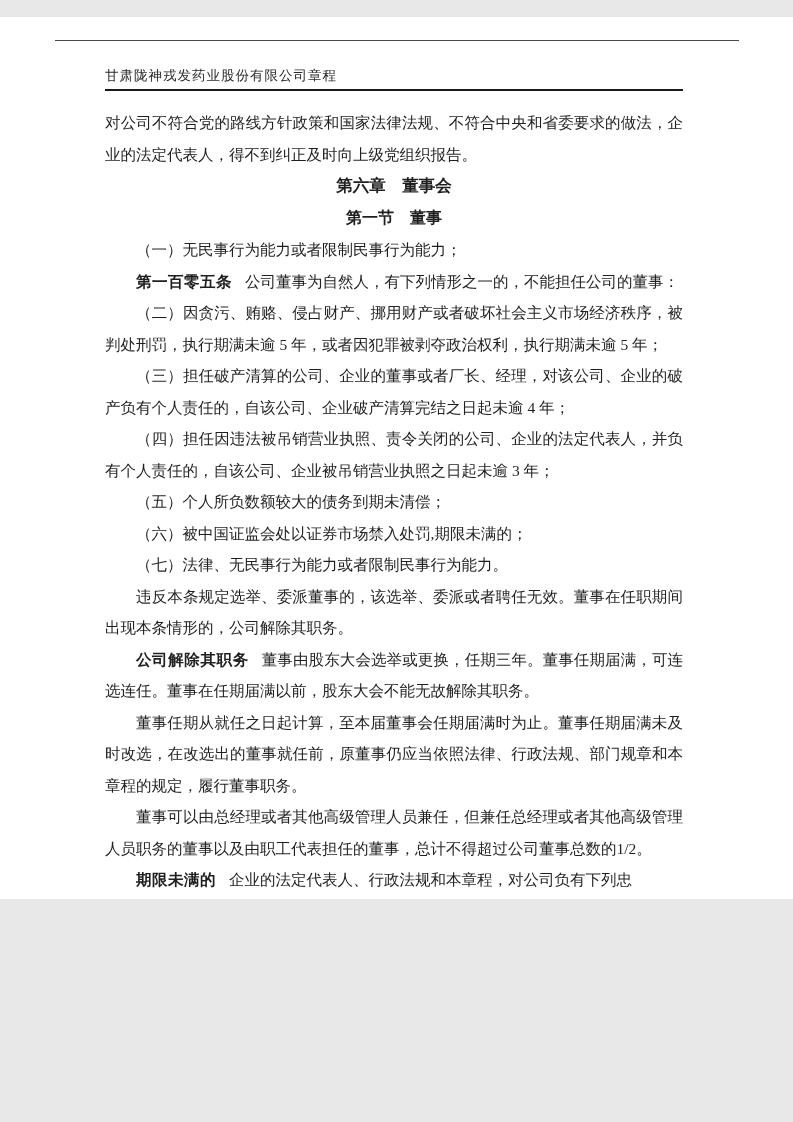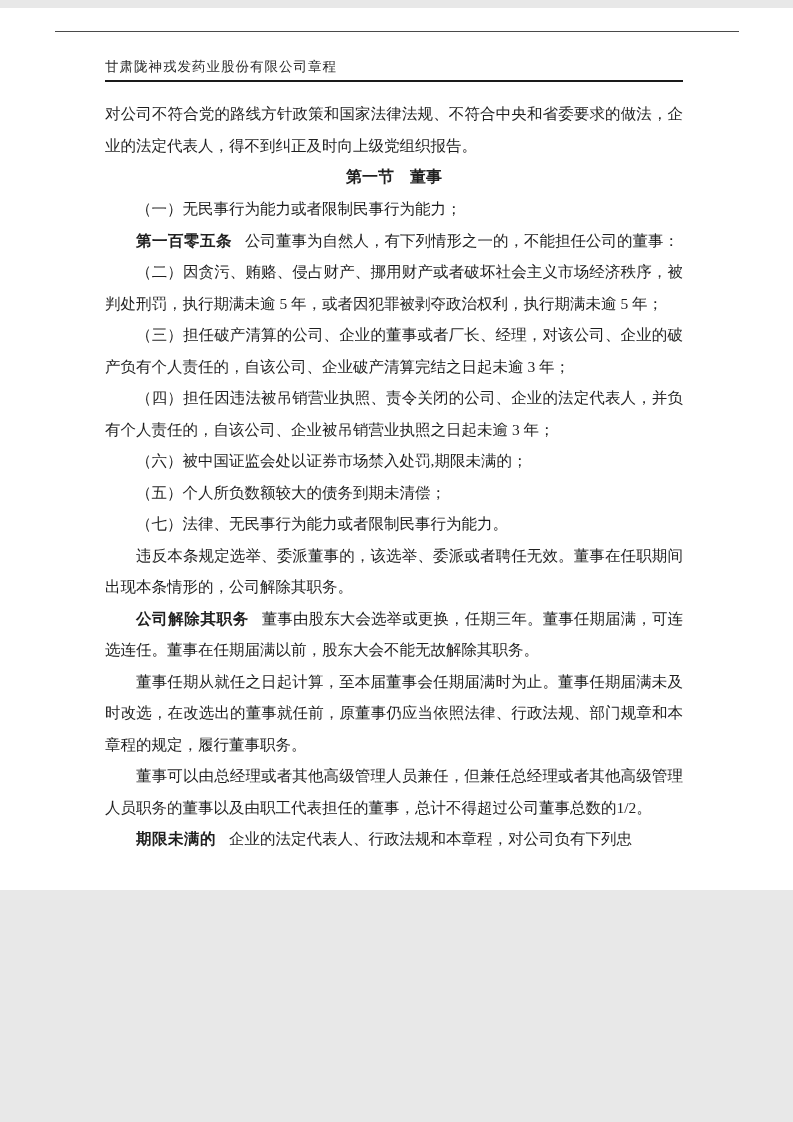--- a/index.html
+++ b/index.html
@@ -1,20 +1,20 @@
 <!DOCTYPE html>
 <html><head>
 <meta charset="utf-8">
 <style>
   html, body { margin: 0; padding: 0; background: #e8e8e8; }
   .page {
     position: relative;
     width: 793px;
     height: 882px;
-    margin: 8px auto;
+    margin: 17px auto;
     background: #ffffff;
     font-family: "Liberation Serif", "DejaVu Serif", serif;
     color: #1f1f1f;
     overflow: hidden;
   }
   .top-rule {
     position: absolute;
     left: 55px; top: 23px;
     width: 684px; height: 1px;
     background: #4a4a4a;
@@ -108,31 +108,32 @@
 
   <div class="top-rule"></div>
 
   <div class="header-title">甘肃陇神戎发药业股份有限公司章程</div>
   <div class="header-rule"></div>
 
   <div class="content">
 
     <p class="para-noindent">对公司不符合党的路线方针政策和国家法律法规、不符合中央和省委要求的做法，企业的法定代表人，得不到纠正及时向上级党组织报告。</p>
 
+    <p class="chapter">第六章　董事会</p>
 
     <p class="section">第一节　董事</p>
 
     <p class="para">（一）无民事行为能力或者限制民事行为能力；</p>
 
     <p class="para"><b class="lead">第一百零五条</b><span>公司董事为自然人，有下列情形之一的，不能担任公司的董事：</span></p>
     <p class="para">（二）因贪污、贿赂、侵占财产、挪用财产或者破坏社会主义市场经济秩序，被判处刑罚，执行期满未逾 5 年，或者因犯罪被剥夺政治权利，执行期满未逾 5 年；</p>
-    <p class="para">（三）担任破产清算的公司、企业的董事或者厂长、经理，对该公司、企业的破产负有个人责任的，自该公司、企业破产清算完结之日起未逾 3 年；</p>
+    <p class="para">（三）担任破产清算的公司、企业的董事或者厂长、经理，对该公司、企业的破产负有个人责任的，自该公司、企业破产清算完结之日起未逾 4 年；</p>
     <p class="para">（四）担任因违法被吊销营业执照、责令关闭的公司、企业的法定代表人，并负有个人责任的，自该公司、企业被吊销营业执照之日起未逾 3 年；</p>
+    <p class="para">（五）个人所负数额较大的债务到期未清偿；</p>
     <p class="para">（六）被中国证监会处以证券市场禁入处罚,期限未满的；</p>
-    <p class="para">（五）个人所负数额较大的债务到期未清偿；</p>
     <p class="para">（七）法律、无民事行为能力或者限制民事行为能力。</p>
 
     <p class="para">违反本条规定选举、委派董事的，该选举、委派或者聘任无效。董事在任职期间出现本条情形的，公司解除其职务。</p>
 
     <p class="para"><b class="lead">公司解除其职务</b><span>董事由股东大会选举或更换，任期三年。董事任期届满，可连选连任。董事在任期届满以前，股东大会不能无故解除其职务。</span></p>
 
     <p class="para">董事任期从就任之日起计算，至本届董事会任期届满时为止。董事任期届满未及时改选，在改选出的董事就任前，原董事仍应当依照法律、行政法规、部门规章和本章程的规定，履行董事职务。</p>
     <p class="para">董事可以由总经理或者其他高级管理人员兼任，但兼任总经理或者其他高级管理人员职务的董事以及由职工代表担任的董事，总计不得超过公司董事总数的1/2。</p>
 
     <p class="para"><b class="lead">期限未满的</b><span>企业的法定代表人、行政法规和本章程，对公司负有下列忠</span></p>

